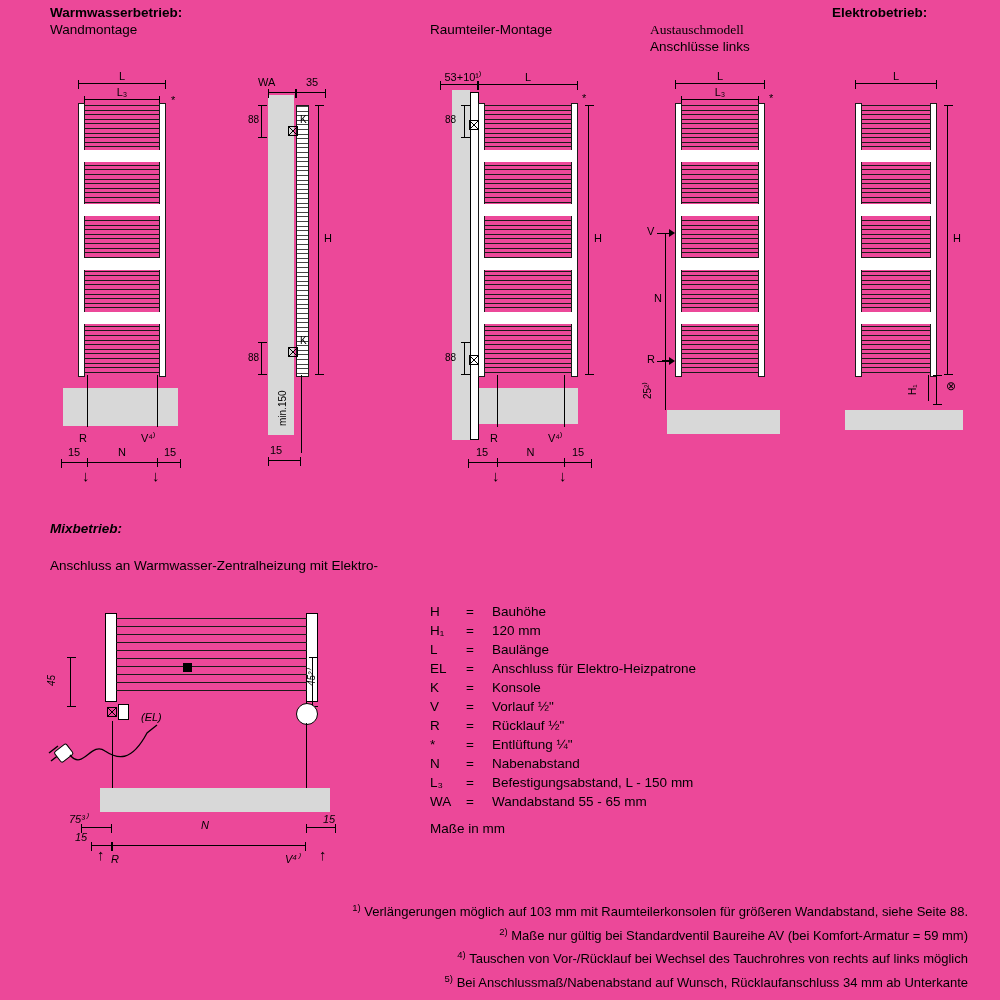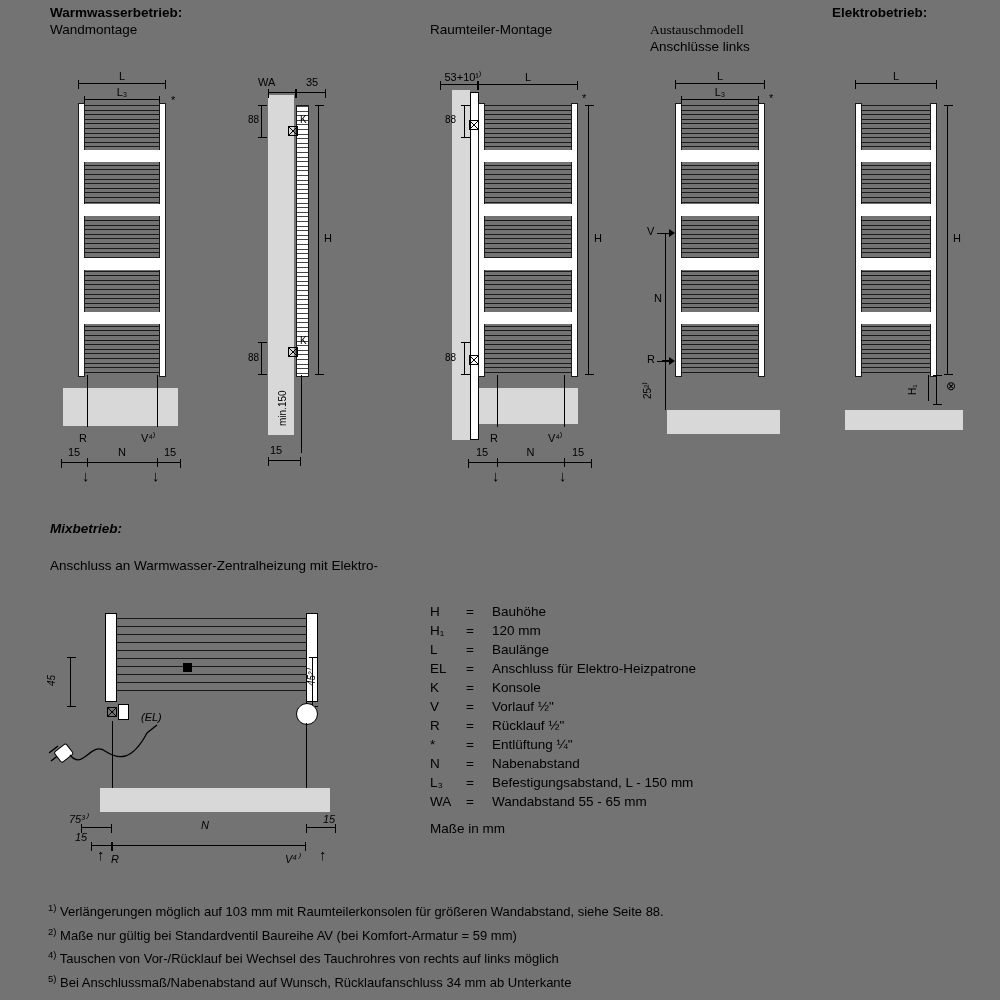--- a/index.html
+++ b/index.html
@@ -1,16 +1,16 @@
 <!DOCTYPE html>
 <html><head>
 <meta charset="utf-8">
 <style>
   html,body{margin:0;padding:0;background:#fff;}
-  #page{position:relative;width:1000px;height:1000px;background:#737373;overflow:hidden;
+  #page{position:relative;width:1000px;height:1000px;background:#ec4899;overflow:hidden;
         font-family:"Liberation Sans",sans-serif;color:#000;}
   .abs{position:absolute;}
   .h1{position:absolute;font-weight:bold;font-size:13.5px;line-height:17px;white-space:nowrap;}
   .t{position:absolute;font-size:13.5px;line-height:17px;white-space:nowrap;}
   .lbl{position:absolute;font-size:11px;line-height:12px;white-space:nowrap;}
   .c{text-align:center;}
   .s10{font-size:10px;line-height:11px;}
   .rot{transform:rotate(-90deg);transform-origin:left bottom;}
   .grey{position:absolute;background:#d8d8d8;}
   .hline{position:absolute;height:0;border-top:1px solid #000;}
@@ -33,21 +33,21 @@
   .kbox{position:absolute;width:8px;height:8px;border:1px solid #000;background:
         linear-gradient(45deg,transparent 44%,#000 44% 56%,transparent 56%),
         linear-gradient(135deg,transparent 44%,#000 44% 56%,transparent 56%);}
   .sq{position:absolute;border:1px solid #000;background:#fff;}
   .circle{position:absolute;border:1px solid #000;border-radius:50%;background:#fff;}
   .arrR{position:absolute;width:0;height:0;border-left:6px solid #000;
         border-top:4px solid transparent;border-bottom:4px solid transparent;}
   .arrow{position:absolute;font-size:15px;line-height:15px;}
   #legend{position:absolute;left:430px;top:602px;display:grid;
           grid-template-columns:36px 26px auto;font-size:13.5px;line-height:19px;}
-  .fn{font-size:13px;line-height:19.6px;white-space:nowrap;}
+  .fn{font-size:13px;line-height:19.6px;white-space:nowrap;text-align:right;}
   .sup{font-size:9.5px;vertical-align:5px;}
 </style>
 </head>
 <body>
 
 <div id="page">
 
   <div class="h1" style="left:50px;top:4px;">Warmwasserbetrieb:</div>
   <div class="t" style="left:50px;top:21px;">Wandmontage</div>
   <div class="t" style="left:430px;top:21px;">Raumteiler-Montage</div>

